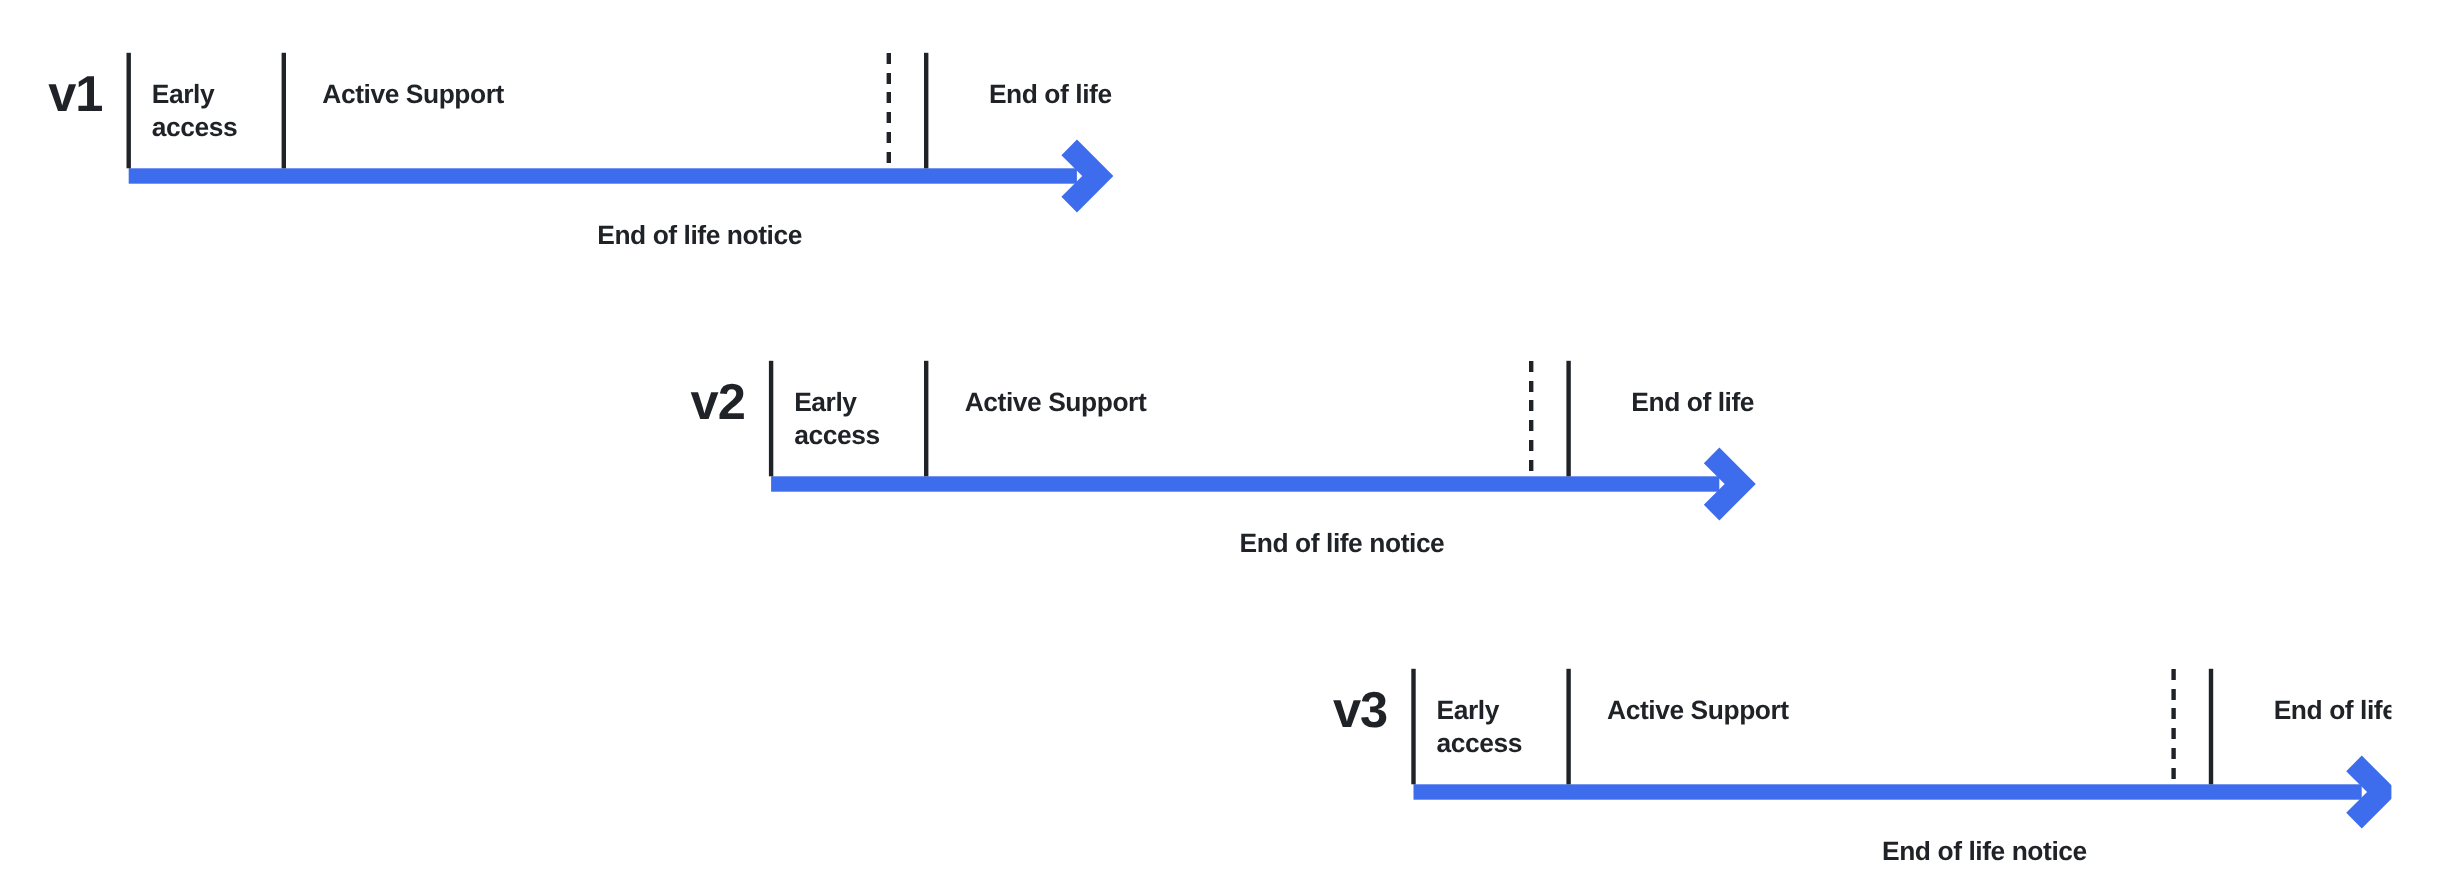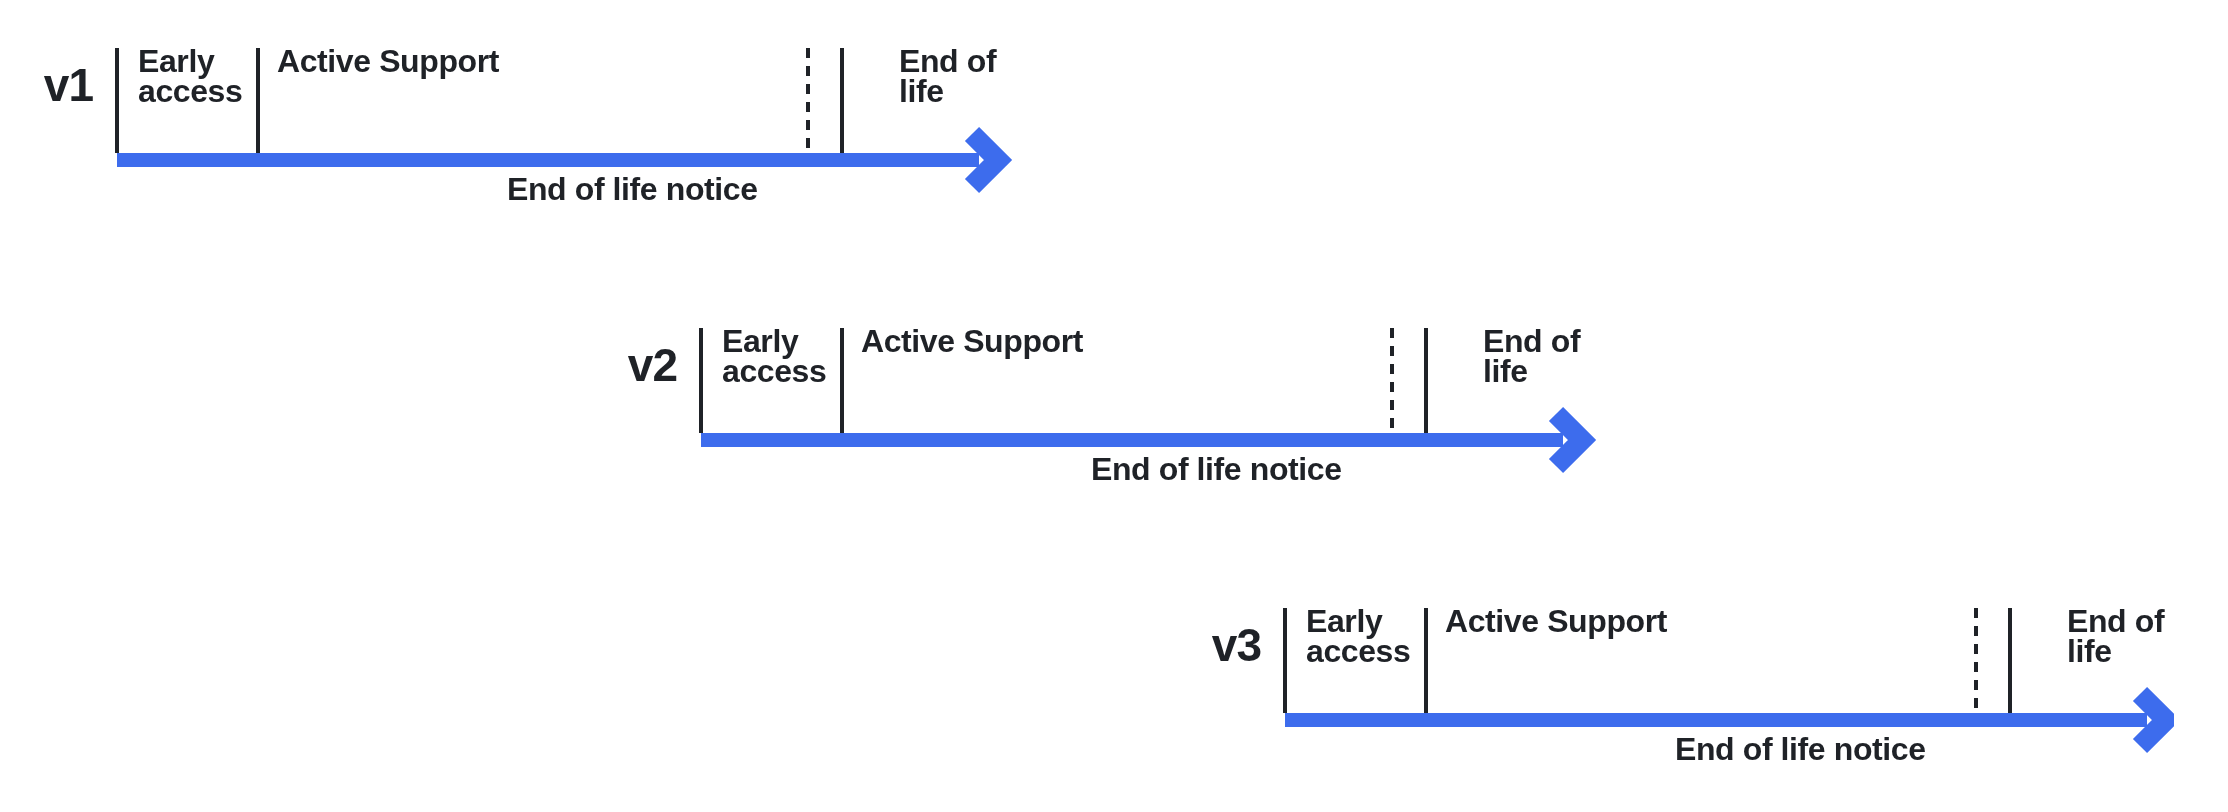--- a/index.html
+++ b/index.html
@@ -50,33 +50,34 @@
   .arrow {
     position: absolute;
     left: 0;
     top: 0;
     overflow: visible;
     display: block;
   }
 
   .label {
     position: absolute;
-    font-size: 32px;
+    font-size: 24px;
     line-height: 30px;
     letter-spacing: -0.4px;
     white-space: pre-line;
+    margin-top: 26px;
   }
   .label-early  { left: 21px;  top: -2px; }
-  .label-active { left: 160px; top: -2px; }
+  .label-active { left: 176px; top: -2px; }
   .label-eol    { left: 782px; top: -2px; }
   .label-notice {
-    left: 390px;
+    left: 368px;
     top: 126px;
     width: 302px;
-    text-align: left;
+    text-align: center;
   }
   .version {
     position: absolute;
     left: -150px;
     top: 12px;
     width: 126px;
     text-align: right;
     font-size: 46px;
     line-height: 50px;
     letter-spacing: -1px;

